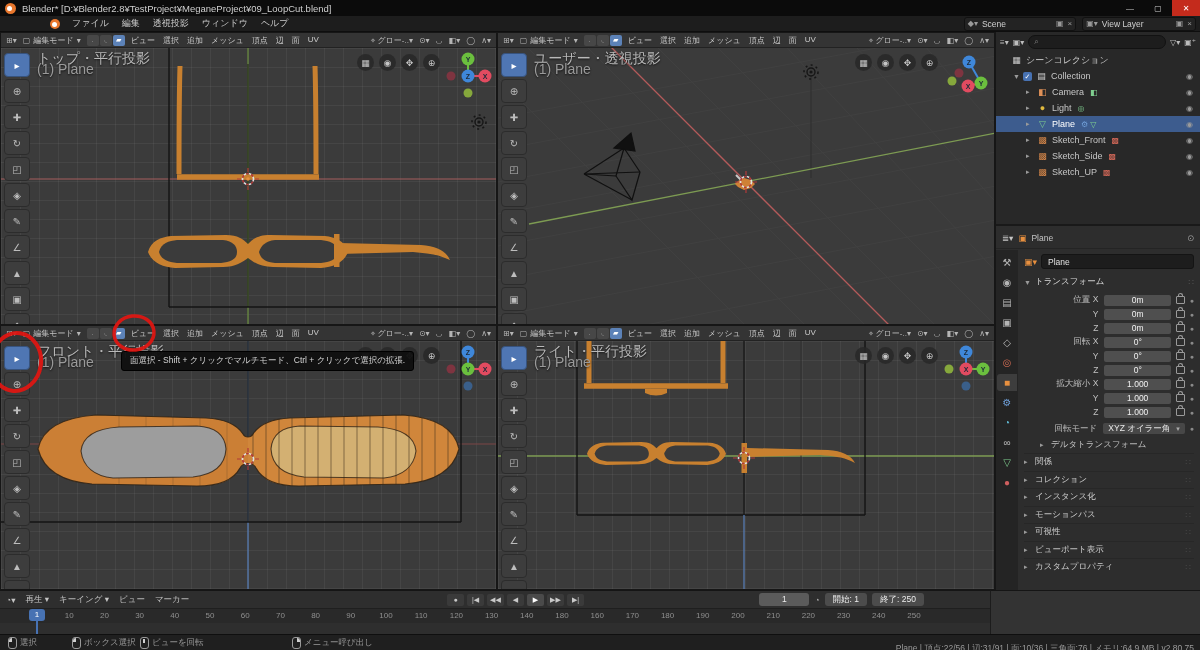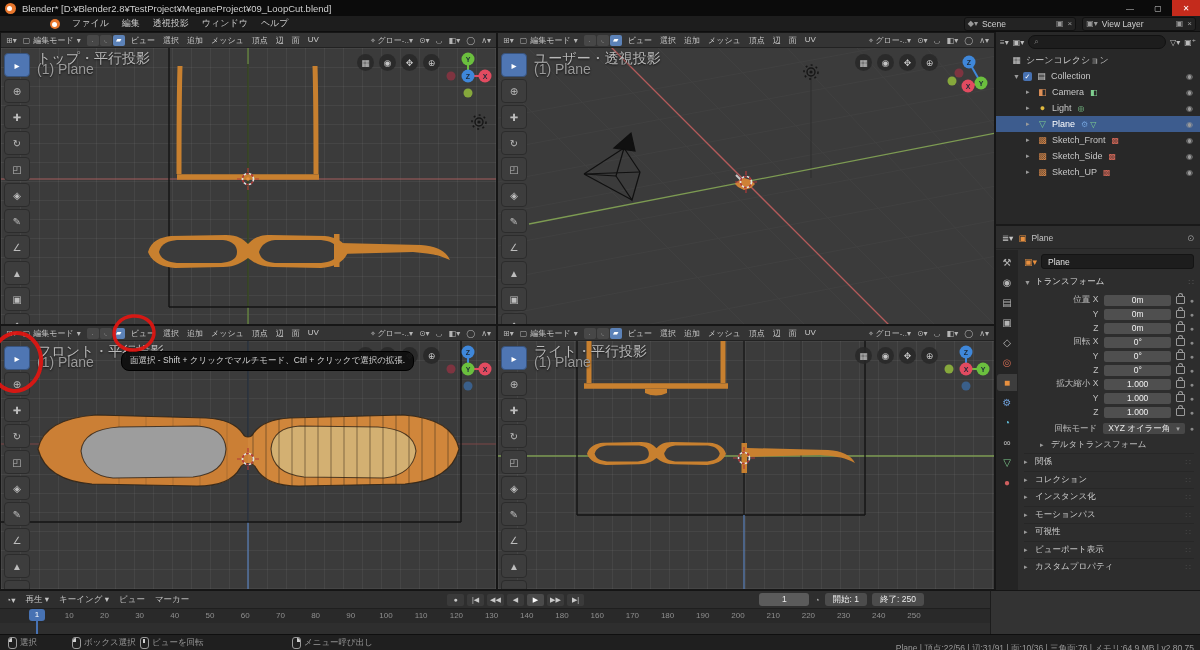--- a/index.html
+++ b/index.html
@@ -45,21 +45,21 @@
   .vp-grid{background-image:linear-gradient(rgba(255,255,255,0.05) 1px,transparent 1px),linear-gradient(90deg,rgba(255,255,255,0.05) 1px,transparent 1px);background-size:19px 19px;}
   .vp-scene{position:absolute;left:0;top:0;}
   .vp-label{position:absolute;left:36px;top:5px;font-size:14px;color:#b9b9b9;text-shadow:0 1px 2px rgba(0,0,0,.7);line-height:11px;pointer-events:none;}
   .vp-label .info{color:#9a9a9a;}
   .vp-toolbar{position:absolute;left:3px;top:5px;display:flex;flex-direction:column;gap:2px;}
   .toolbtn{width:24px;height:22px;background:#3d3d3d;border:1px solid #2c2c2c;border-radius:4px;display:flex;align-items:center;justify-content:center;font-size:10px;color:#bdbdbd;}
   .toolbtn.active{background:#4f76b3;color:#fff;border-color:#37537e;}
   .vp-nav{position:absolute;right:56px;top:6px;display:flex;gap:5px;}
   .navbtn{width:17px;height:17px;border-radius:50%;background:rgba(40,40,40,.85);display:flex;align-items:center;justify-content:center;font-size:9px;color:#c5c5c5;}
   .vp-gizmo{position:absolute;right:4px;top:2px;}
-  .tooltip{position:absolute;left:120px;top:10px;background:rgba(16,16,16,.96);border:1px solid #000;border-radius:8px;padding:3px 8px;font-size:8.5px;color:#d6d6d6;white-space:nowrap;z-index:30;}
+  .tooltip{position:absolute;left:120px;top:10px;background:rgba(16,16,16,.96);border:1px solid #000;border-radius:3px;padding:3px 8px;font-size:8.5px;color:#d6d6d6;white-space:nowrap;z-index:30;}
   
   .right-panel{position:absolute;left:995px;top:0;width:205px;height:558px;background:#2d2d2d;border-left:1px solid #161616;box-sizing:border-box;}
   .outliner{position:absolute;left:0;top:0;width:100%;height:194px;background:#282828;border-bottom:2px solid #191919;box-sizing:border-box;}
   .out-head{display:flex;align-items:center;gap:4px;height:20px;padding:0 4px;font-size:8px;color:#bdbdbd;}
   .out-search{flex:1;height:12px;background:#1d1d1d;border:1px solid #121212;border-radius:7px;display:flex;align-items:center;padding:0 5px;color:#8f8f8f;font-size:8px;gap:3px;}
   .out-rows{font-size:9px;}
   .out-row{display:flex;align-items:center;height:16px;padding-left:4px;color:#c6c6c6;position:relative;}
   .out-row.selected{background:#3d5c8e;color:#fff;}
   .out-row .tri{width:10px;color:#9a9a9a;font-size:7px;}
   .out-row .oicon{width:13px;font-size:9px;text-align:center;}

